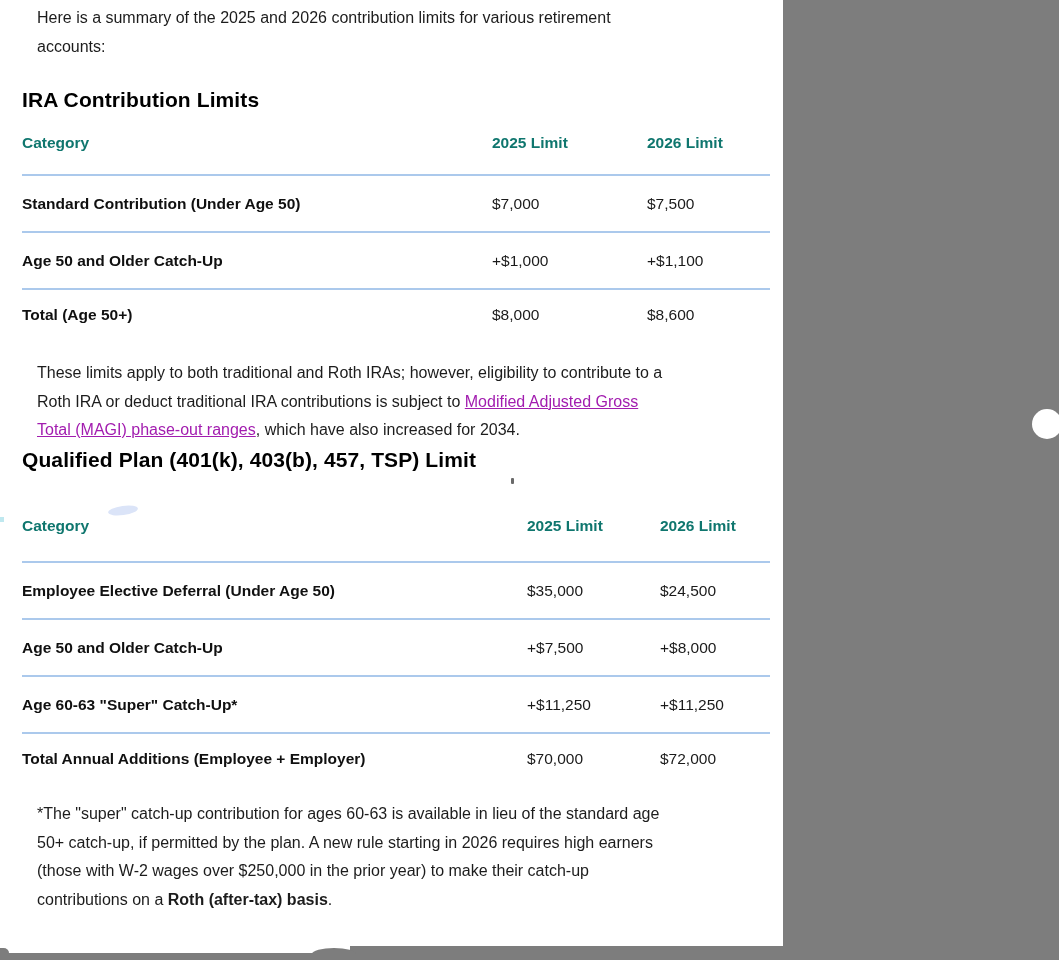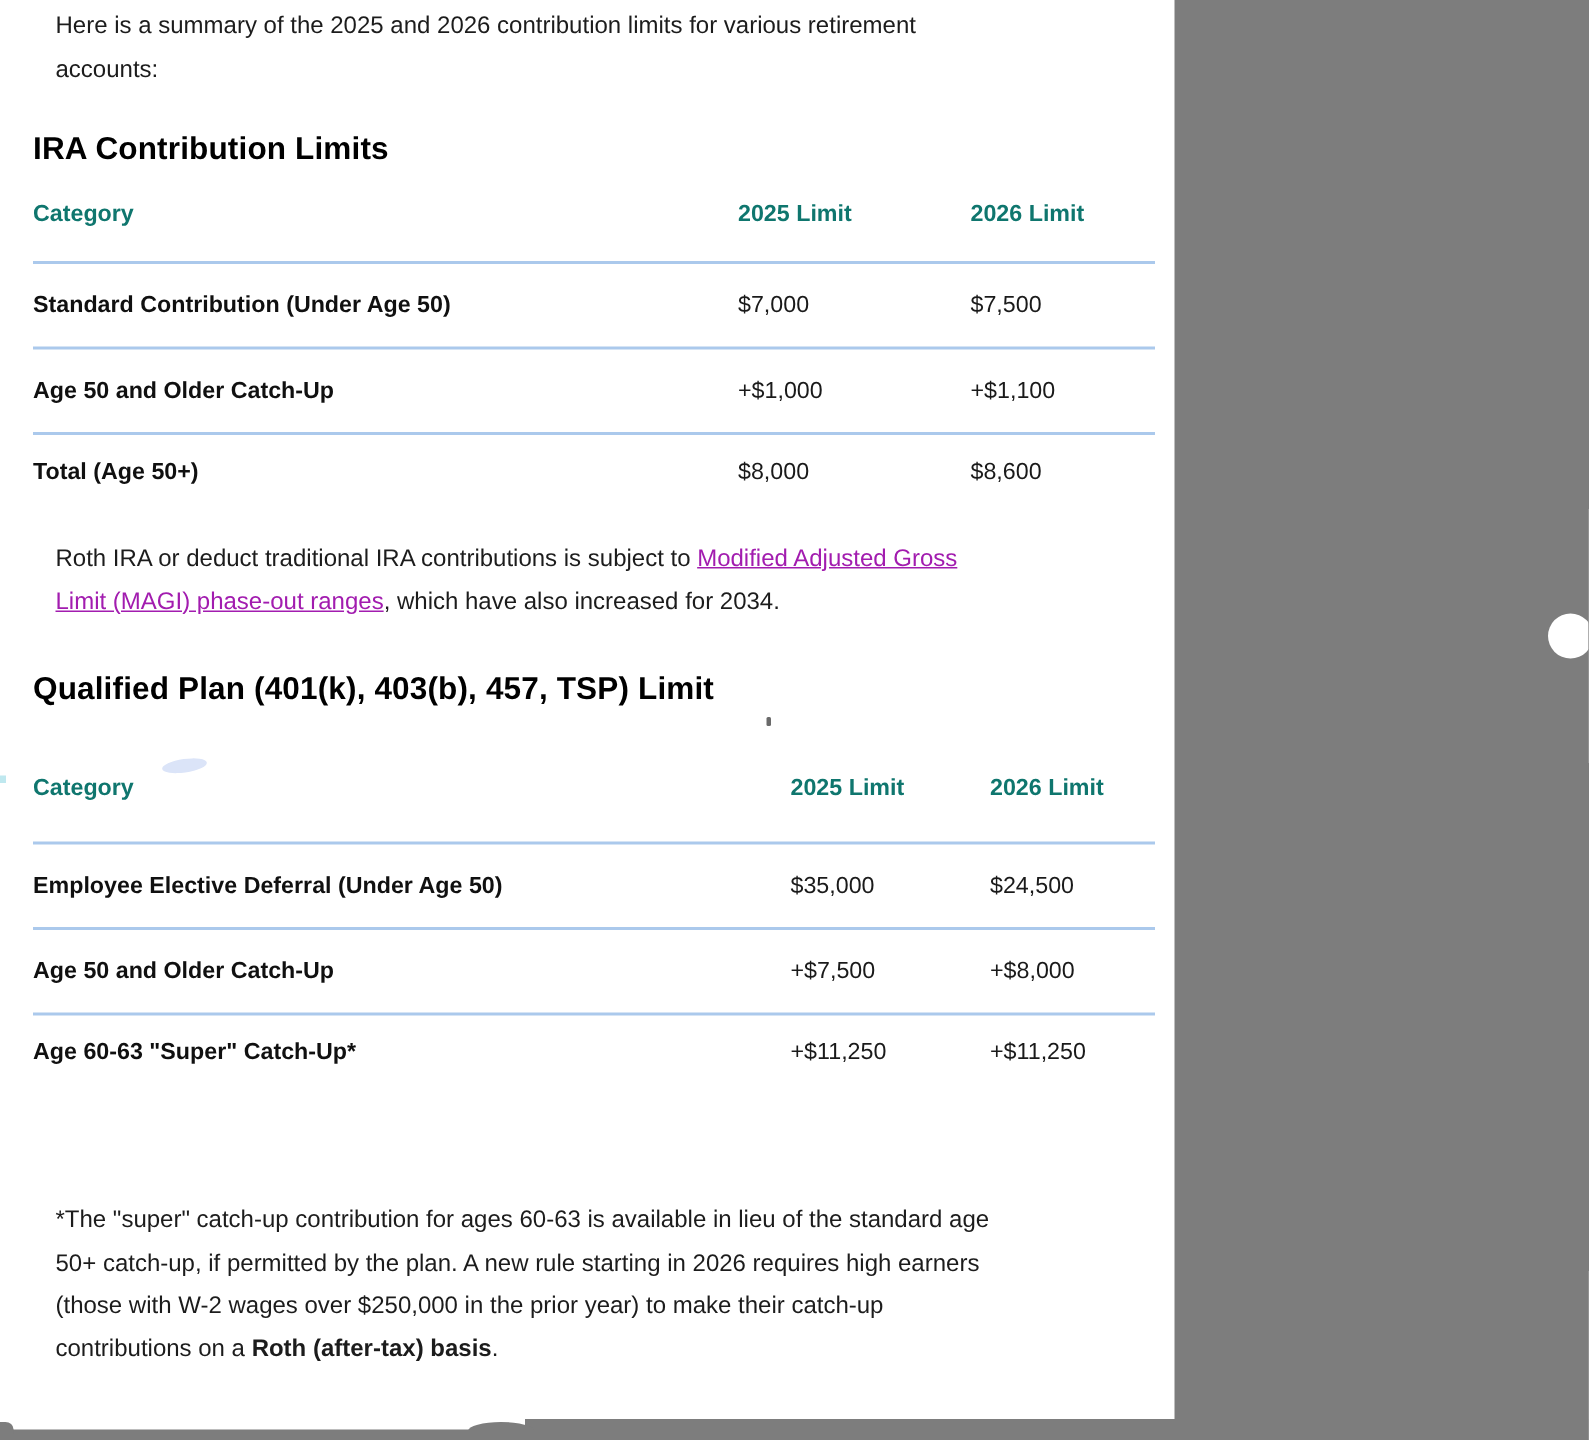--- a/index.html
+++ b/index.html
@@ -90,22 +90,23 @@
         <span class="c3">+$1,100</span>
       </div>
       <div class="trow">
         <span class="cat">Total (Age 50+)</span>
         <span class="c2">$8,000</span>
         <span class="c3">$8,600</span>
       </div>
     </div>
 
     <div class="para magi">
+      <div class="line">These limits apply to both traditional and Roth IRAs; however, eligibility to contribute to a</div>
       <div class="line"><span>Roth IRA or deduct traditional IRA contributions is subject to </span><span class="link">Modified Adjusted Gross</span></div>
-      <div class="line"><span class="link">Limit (MAGI) phase-out ranges</span><span>, which have also increased for 2034.</span></div>
+      <div class="line"><span class="link">Total (MAGI) phase-out ranges</span><span>, which have also increased for 2034.</span></div>
     </div>
 
     <div class="h3 h-qual">Qualified Plan (401(k), 403(b), 457, TSP) Limit</div>
     <div class="heading-artifact"></div>
 
     <div class="smudge"></div>
     <div class="dot-cyan"></div>
 
     <div class="tbl t2">
       <div class="trow thead">
@@ -121,20 +122,25 @@
       <div class="trow">
         <span class="cat">Age 50 and Older Catch-Up</span>
         <span class="c2">+$7,500</span>
         <span class="c3">+$8,000</span>
       </div>
       <div class="trow">
         <span class="cat">Age 60-63 "Super" Catch-Up*</span>
         <span class="c2">+$11,250</span>
         <span class="c3">+$11,250</span>
       </div>
+      <div class="trow">
+        <span class="cat">Total Annual Additions (Employee + Employer)</span>
+        <span class="c2">$70,000</span>
+        <span class="c3">$72,000</span>
+      </div>
     </div>
 
     <div class="para footnote">
       <div class="line">*The "super" catch-up contribution for ages 60-63 is available in lieu of the standard age</div>
       <div class="line">50+ catch-up, if permitted by the plan. A new rule starting in 2026 requires high earners</div>
       <div class="line">(those with W-2 wages over $250,000 in the prior year) to make their catch-up</div>
       <div class="line"><span>contributions on a </span><span class="bold">Roth (after-tax) basis</span><span>.</span></div>
     </div>
 
   </div>

